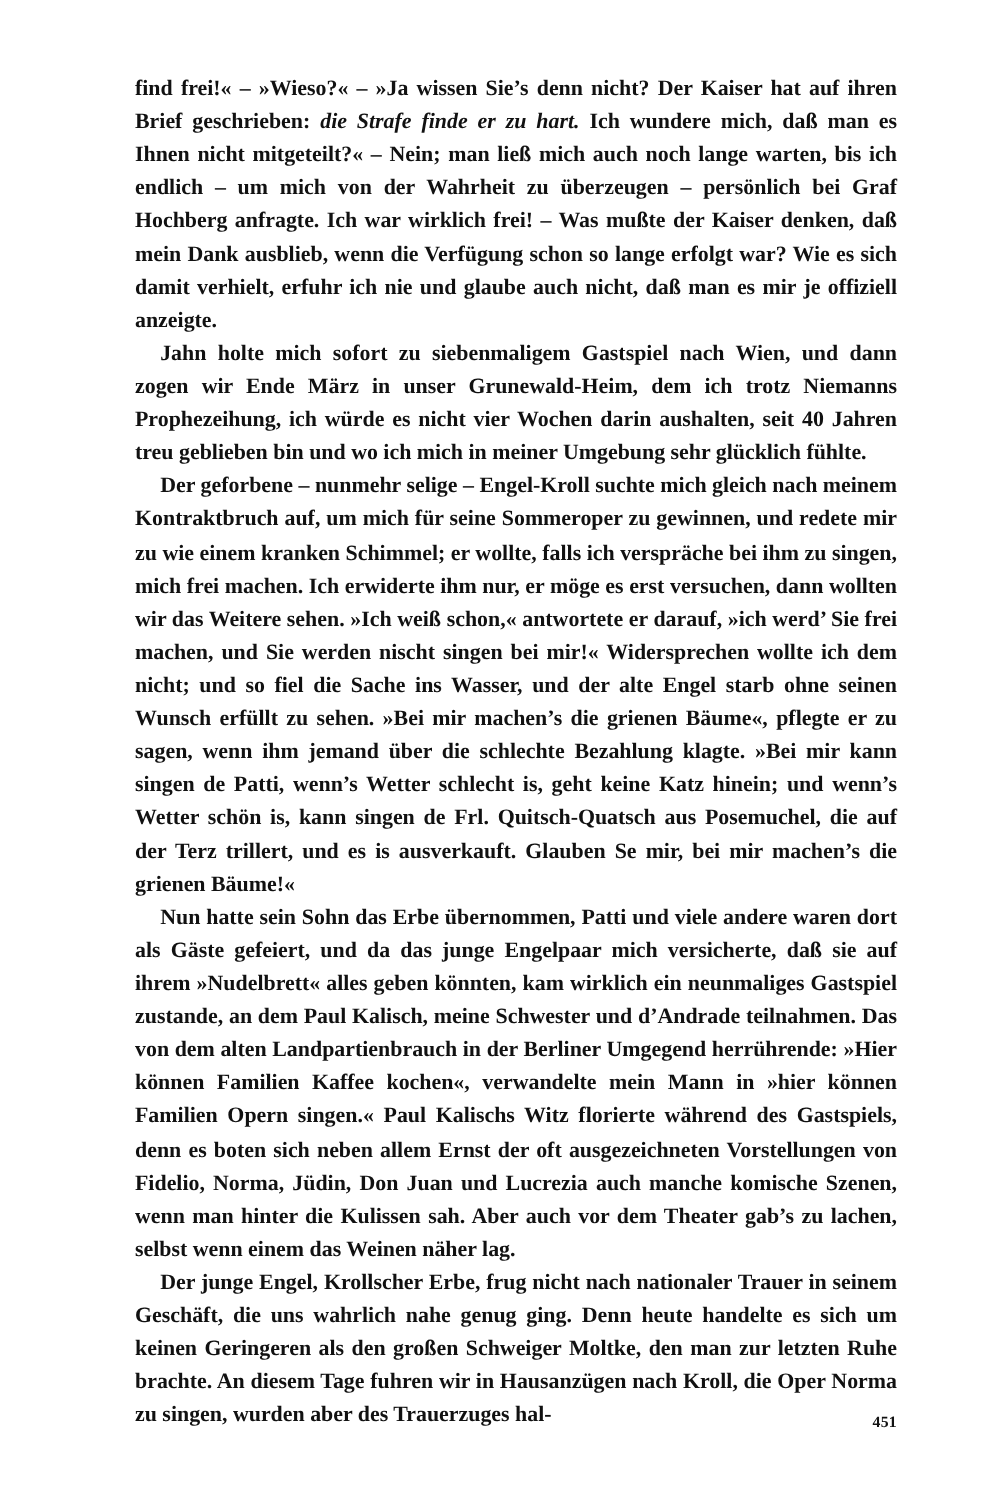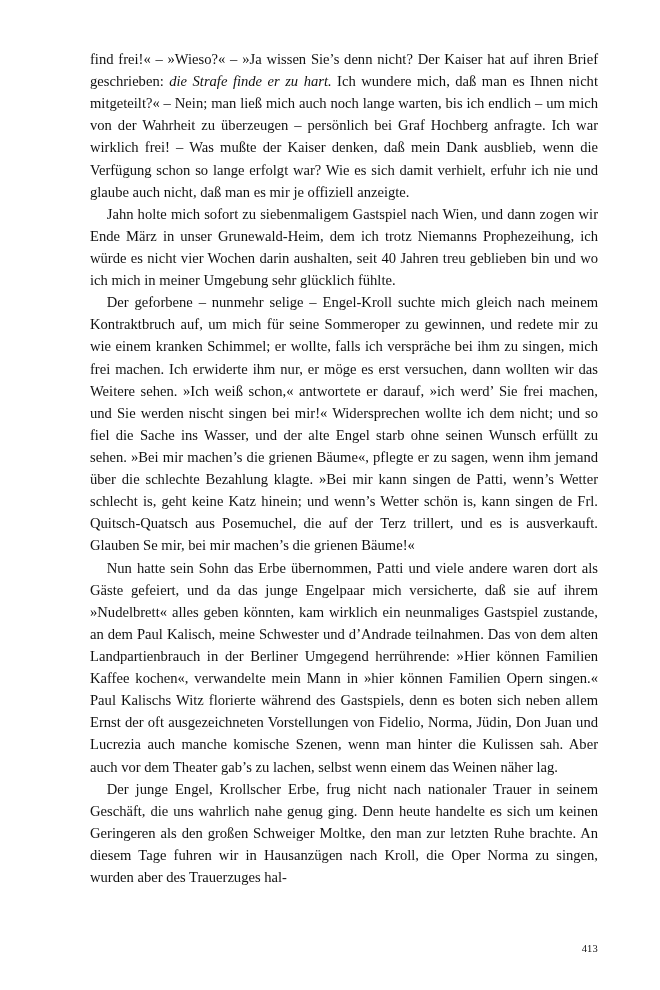--- a/index.html
+++ b/index.html
@@ -12,20 +12,21 @@
     background: #ffffff;
     font-family: "Liberation Serif", serif;
     color: #111111;
   }
   .page {
     position: relative;
     width: 660px;
     height: 990px;
     box-sizing: border-box;
     padding: 48px 62px 40px 90px;
+    font-weight: bold;
   }
   .body-text {
     font-size: 14.6px;
     line-height: 1.515;
     text-align: justify;
     text-justify: inter-word;
     hyphens: manual;
   }
   .body-text p {
     margin: 0;
@@ -51,14 +52,14 @@
 <body>
 
 <div class="page">
   <div class="body-text" id="body-text">
       <p><span>find frei!« – »Wieso?« – »Ja wissen Sie’s denn nicht? Der Kaiser hat auf ihren Brief geschrieben: </span><em>die Strafe finde er zu hart.</em><span> Ich wundere mich, daß man es Ihnen nicht mitgeteilt?« – Nein; man ließ mich auch noch lange warten, bis ich endlich – um mich von der Wahrheit zu überzeugen – persönlich bei Graf Hochberg anfragte. Ich war wirklich frei! – Was mußte der Kaiser denken, daß mein Dank ausblieb, wenn die Verfügung schon so lange erfolgt war? Wie es sich damit verhielt, erfuhr ich nie und glaube auch nicht, daß man es mir je offiziell anzeigte.</span></p>
       <p class="indent"><span>Jahn holte mich sofort zu siebenmaligem Gastspiel nach Wien, und dann zogen wir Ende März in unser Grunewald-Heim, dem ich trotz Niemanns Prophezeihung, ich würde es nicht vier Wochen darin aushalten, seit 40 Jahren treu geblieben bin und wo ich mich in meiner Umgebung sehr glücklich fühlte.</span></p>
       <p class="indent"><span>Der geforbene – nunmehr selige – Engel-Kroll suchte mich gleich nach meinem Kontraktbruch auf, um mich für seine Sommeroper zu gewinnen, und redete mir zu wie einem kranken Schimmel; er wollte, falls ich verspräche bei ihm zu singen, mich frei machen. Ich erwiderte ihm nur, er möge es erst versuchen, dann wollten wir das Weitere sehen. »Ich weiß schon,« antwortete er darauf, »ich werd’ Sie frei machen, und Sie werden nischt singen bei mir!« Widersprechen wollte ich dem nicht; und so fiel die Sache ins Wasser, und der alte Engel starb ohne seinen Wunsch erfüllt zu sehen. »Bei mir machen’s die grienen Bäume«, pflegte er zu sagen, wenn ihm jemand über die schlechte Bezahlung klagte. »Bei mir kann singen de Patti, wenn’s Wetter schlecht is, geht keine Katz hinein; und wenn’s Wetter schön is, kann singen de Frl. Quitsch-Quatsch aus Posemuchel, die auf der Terz trillert, und es is ausverkauft. Glauben Se mir, bei mir machen’s die grienen Bäume!«</span></p>
       <p class="indent"><span>Nun hatte sein Sohn das Erbe übernommen, Patti und viele andere waren dort als Gäste gefeiert, und da das junge Engelpaar mich versicherte, daß sie auf ihrem »Nudelbrett« alles geben könnten, kam wirklich ein neunmaliges Gastspiel zustande, an dem Paul Kalisch, meine Schwester und d’Andrade teilnahmen. Das von dem alten Landpartienbrauch in der Berliner Umgegend herrührende: »Hier können Familien Kaffee kochen«, verwandelte mein Mann in »hier können Familien Opern singen.« Paul Kalischs Witz florierte während des Gastspiels, denn es boten sich neben allem Ernst der oft ausgezeichneten Vorstellungen von Fidelio, Norma, Jüdin, Don Juan und Lucrezia auch manche komische Szenen, wenn man hinter die Kulissen sah. Aber auch vor dem Theater gab’s zu lachen, selbst wenn einem das Weinen näher lag.</span></p>
       <p class="indent"><span>Der junge Engel, Krollscher Erbe, frug nicht nach nationaler Trauer in seinem Geschäft, die uns wahrlich nahe genug ging. Denn heute handelte es sich um keinen Geringeren als den großen Schweiger Moltke, den man zur letzten Ruhe brachte. An diesem Tage fuhren wir in Hausanzügen nach Kroll, die Oper Norma zu singen, wurden aber des Trauerzuges hal-</span></p>
     </div>
-  <div class="folio">413</div>
+  <div class="folio">451</div>
 </div>
 
 </body></html>

